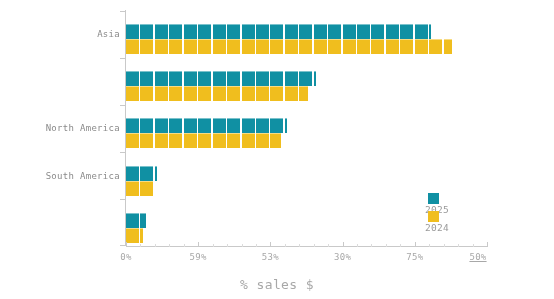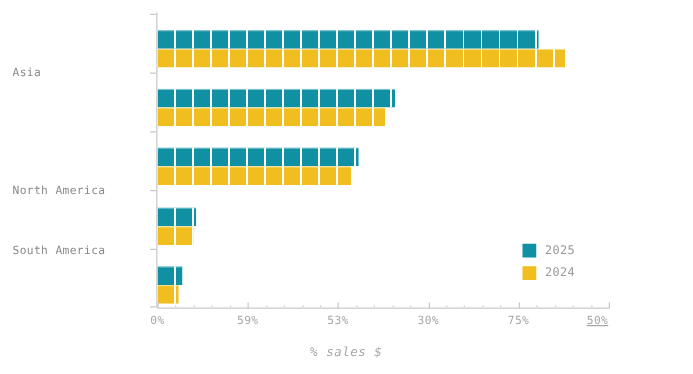--- a/index.html
+++ b/index.html
@@ -71,36 +71,35 @@
     letter-spacing: 0.3px;
     transform: translateX(-50%);
     white-space: nowrap;
   }
   .x-axis-title {
     position: absolute;
     left: 0;
     right: 0;
     top: 277px;
     text-align: center;
-    font-size: 10px;
+    font-size: 13px;
     color: #a8a8a8;
     letter-spacing: 0.4px;
-    font-style: italic;
   }
   
   .cat-label {
     position: absolute;
     right: 0;
     width: 110px;
+    text-align: right;
     font-size: 9px;
     color: #8a8a8a;
     letter-spacing: 0.3px;
     white-space: nowrap;
     transform: translateY(-50%);
-    margin-top: 25px;
   }
   .cat-label-wrap {
     position: absolute;
     left: 8px;
     top: 0;
     width: 112px;
     height: 246px;
   }
   
   .bar {
@@ -134,20 +133,21 @@
   .legend {
     position: absolute;
     left: 418px;
     top: 193px;
   }
   .legend-row {
     display: flex;
     align-items: center;
     height: 15px;
     margin-bottom: 3px;
+    flex-direction: column;
   }
   .legend-swatch {
     width: 11px;
     height: 11px;
     flex: 0 0 auto;
   }
   .legend-text {
     font-size: 9.5px;
     color: #9a9a9a;
     margin-left: 7px;

